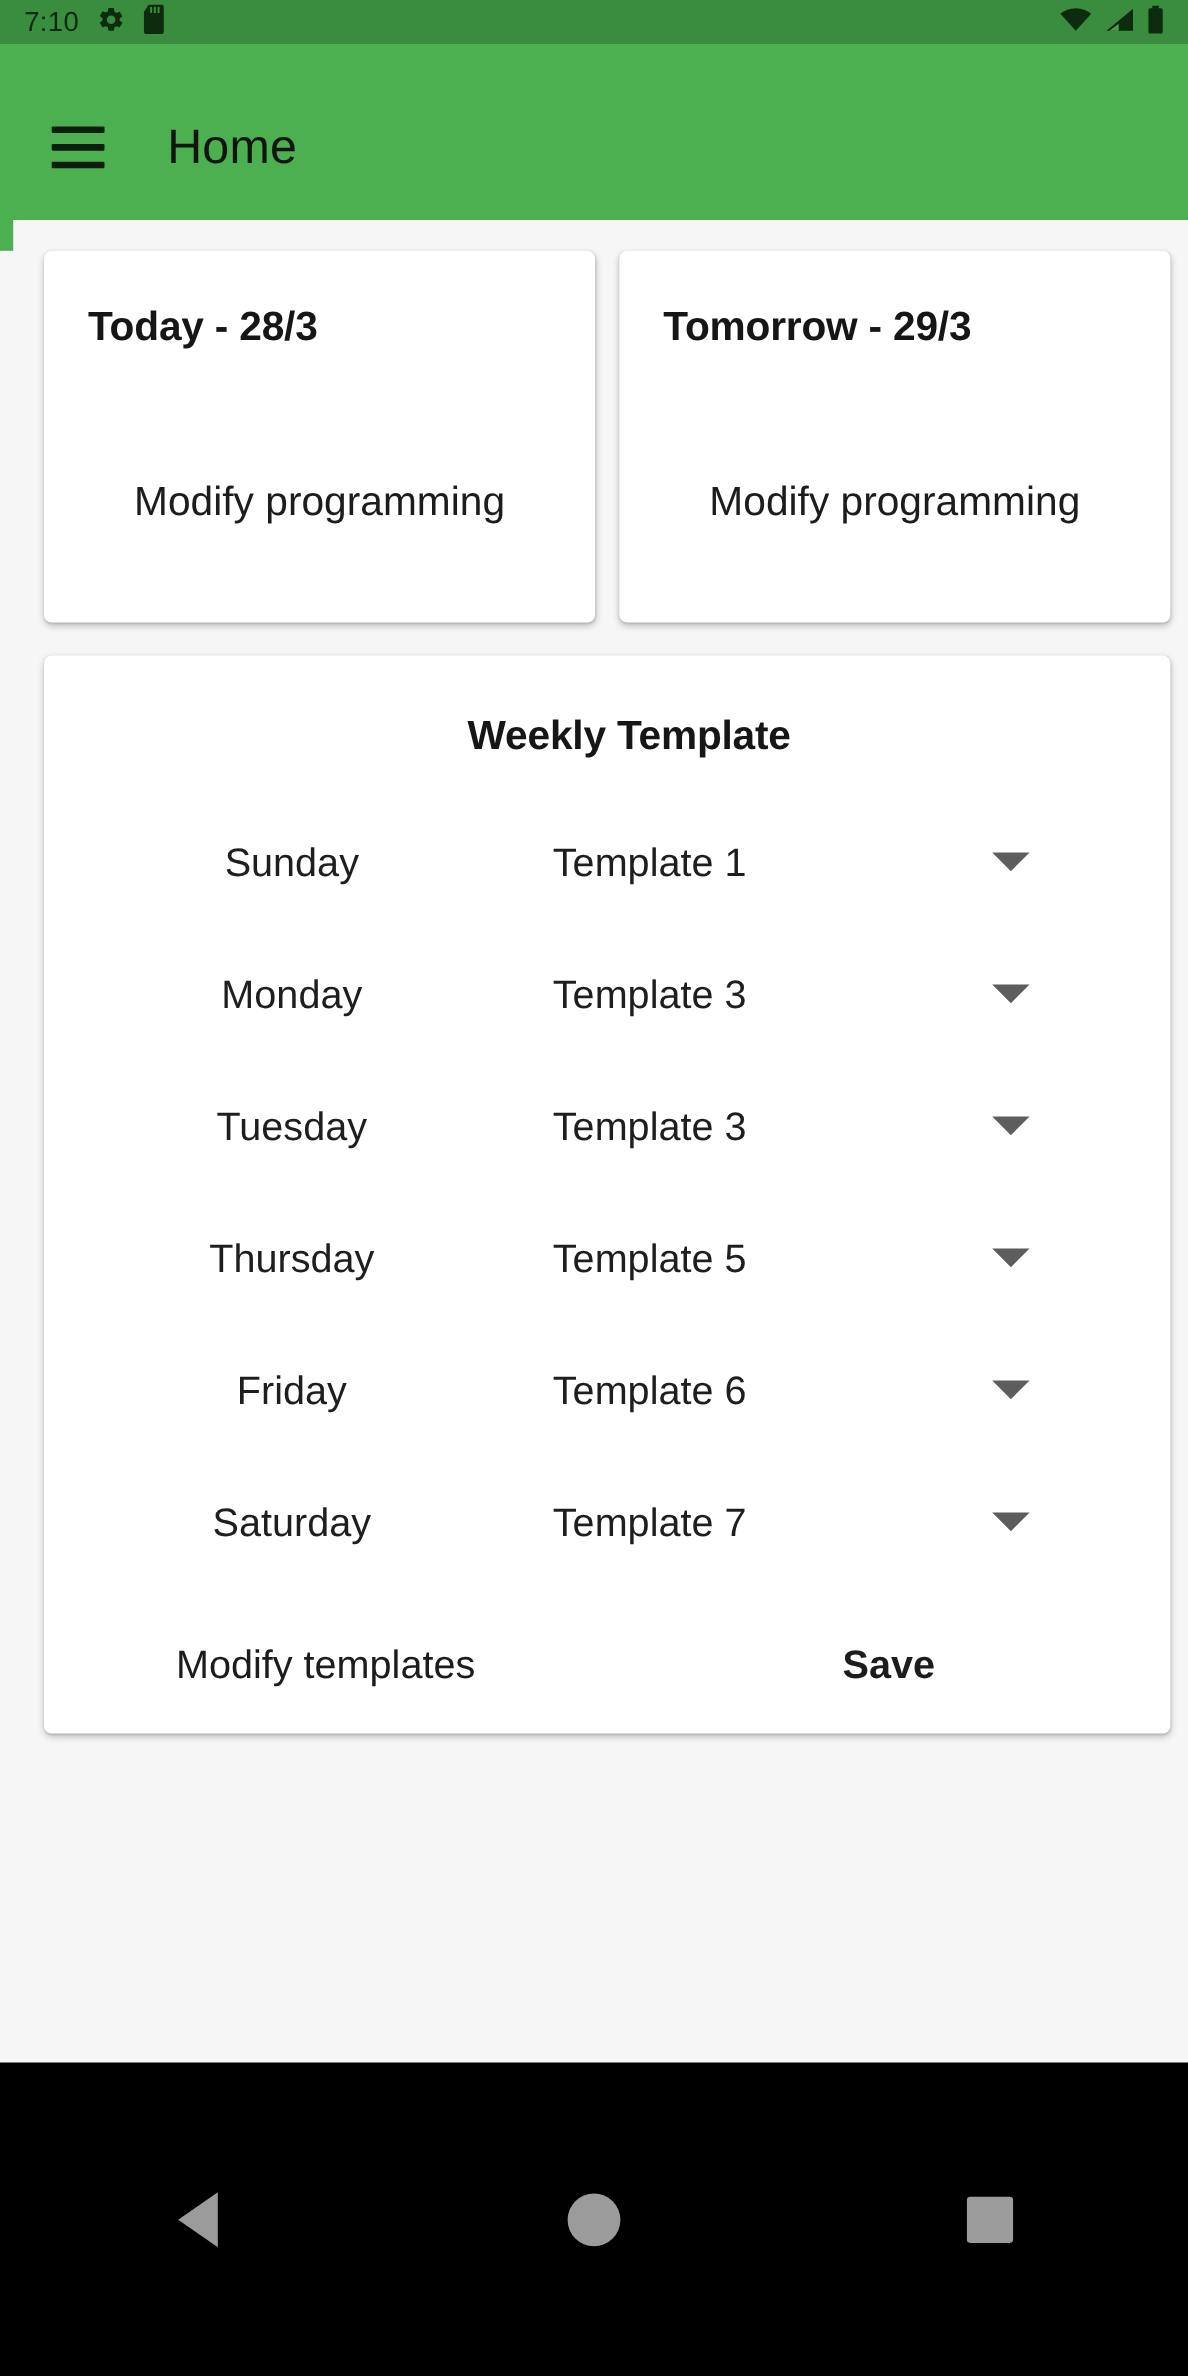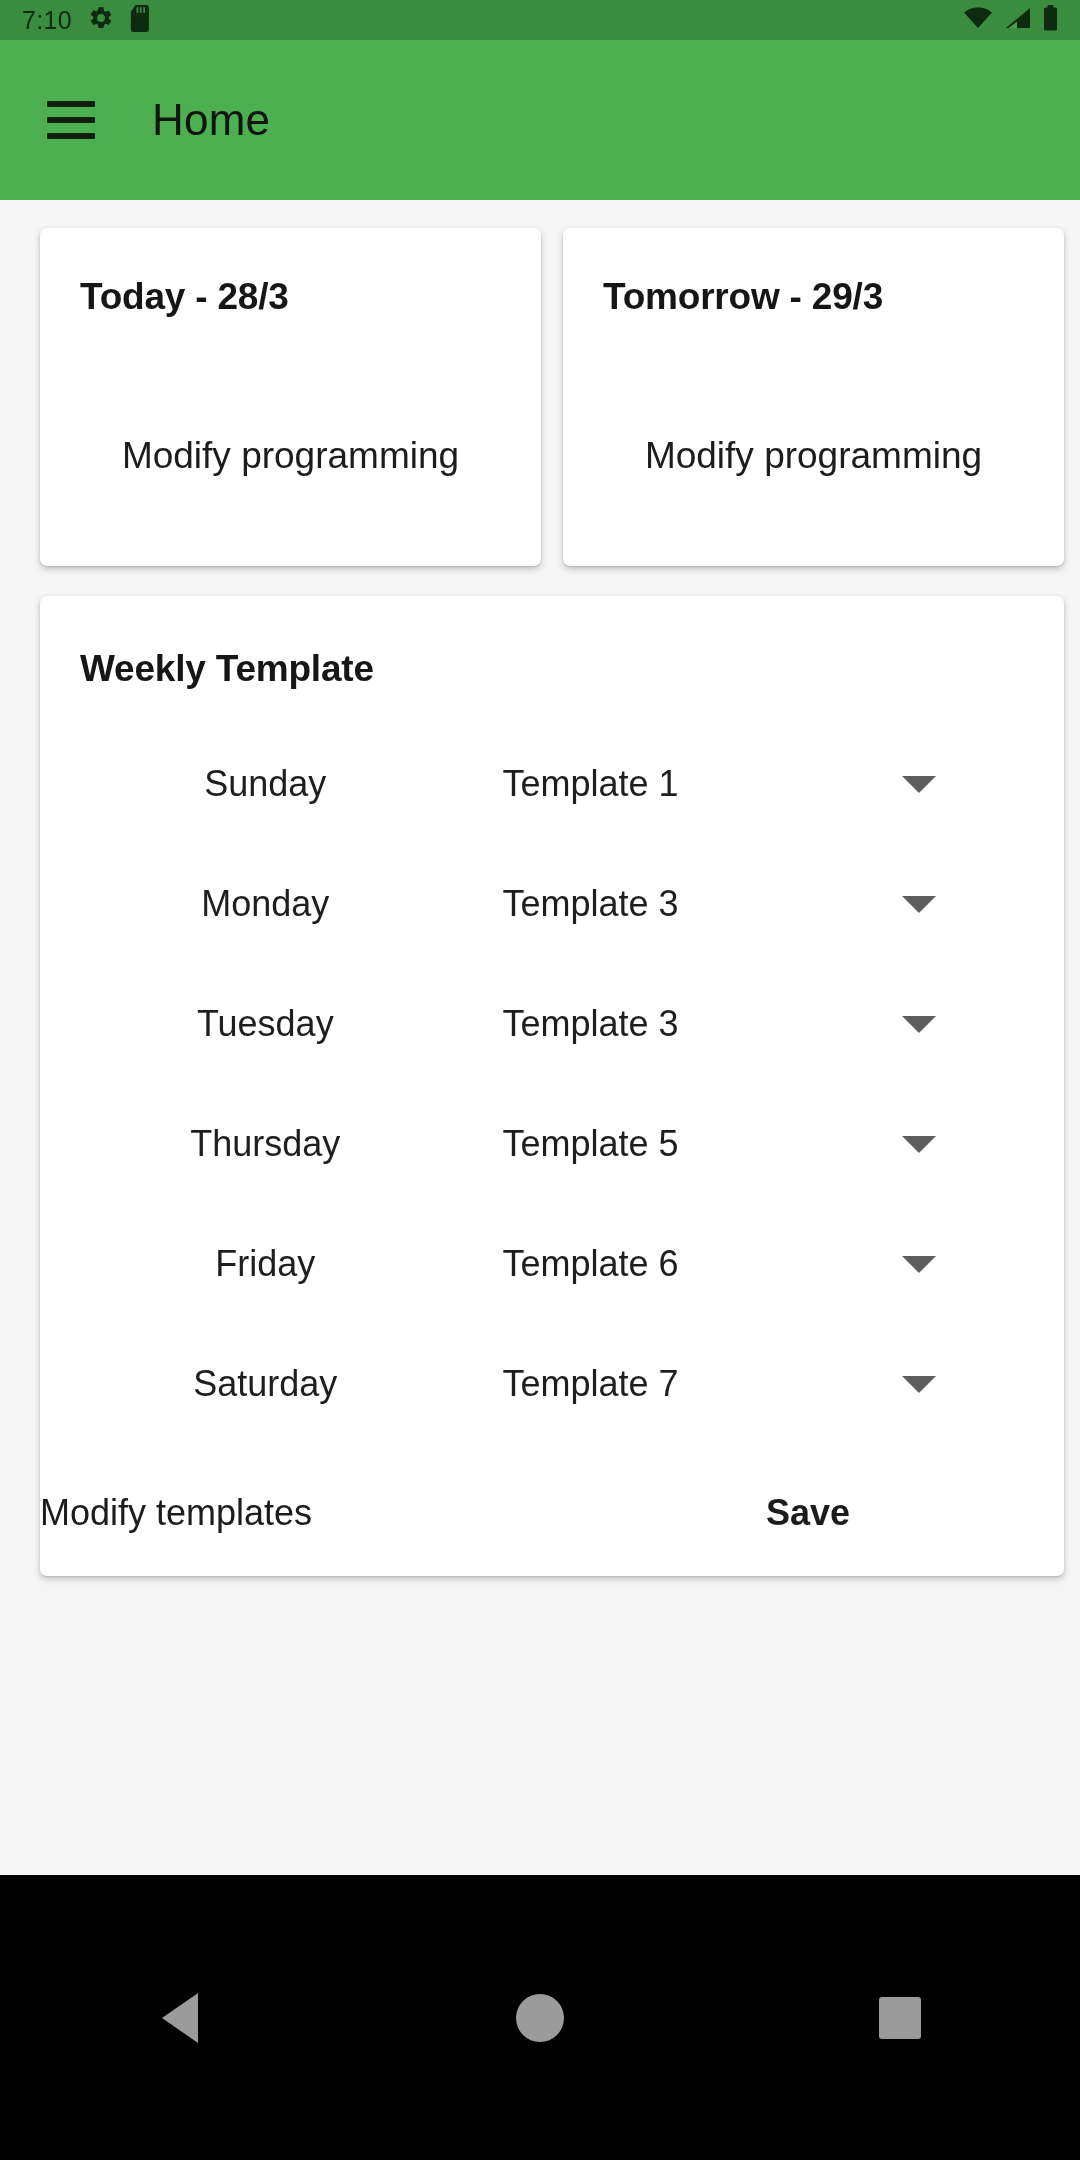--- a/index.html
+++ b/index.html
@@ -21,21 +21,21 @@
   .status-left { display:flex; align-items:center; gap:16px; }
   .status-time {
     color:#0d2b0f; font-size:25px; letter-spacing:.3px;
     line-height:1;
   }
   .status-right { margin-left:auto; display:flex; align-items:center; gap:11px; }
   .sb-ico { display:block; }
 
   
   .app-bar {
-    position:absolute; top:40px; left:0; width:1080px; height:160px;
+    position:absolute; top:40px; left:0; width:1080px; height:188px;
     background:#4caf50;
     display:flex; align-items:center;
   }
   .menu-btn {
     width:74px; height:74px; margin-left:34px;
     display:flex; flex-direction:column; justify-content:center;
     align-items:center; gap:10px; cursor:pointer;
   }
   .menu-btn span {
     display:block; width:48px; height:6px; background:#0b1f0c; border-radius:1px;
@@ -82,21 +82,21 @@
     cursor:pointer;
   }
 
   
   .weekly-card {
     margin:30px 28px 0 28px;
     padding:52px 0 42px 0;
   }
   .weekly-title {
     font-size:37px; font-weight:bold; color:#161616;
-    margin-left:40px; letter-spacing:-.2px;
+    margin-left:40px; letter-spacing:-.2px;text-align:center;
   }
   .week-table {
     width:100%;
     margin-top:34px;
     border-collapse:collapse;
   }
   .week-table td {
     padding:0; height:120px; vertical-align:middle;
   }
   .col-day   { width:44%; text-align:center; }
@@ -117,21 +117,21 @@
     vertical-align:middle;
   }
 
   .weekly-footer {
     display:flex; align-items:center;
     margin-top:48px;
   }
   .footer-btn {
     font-size:36px; color:#1c1c1c; cursor:pointer;
   }
-  .footer-left  { width:50%; }
+  .footer-left  { width:50%; text-align:center; }
   .footer-right { width:50%; text-align:center;font-weight:bold; }
 
   
   .nav-bar {
     position:absolute; bottom:0; left:0; width:1080px; height:285px;
     background:#000000;
     display:flex; align-items:center; justify-content:space-around;
   }
   .nav-hit { width:150px; height:150px; display:flex; align-items:center; justify-content:center; cursor:pointer; }
   .nav-back {

